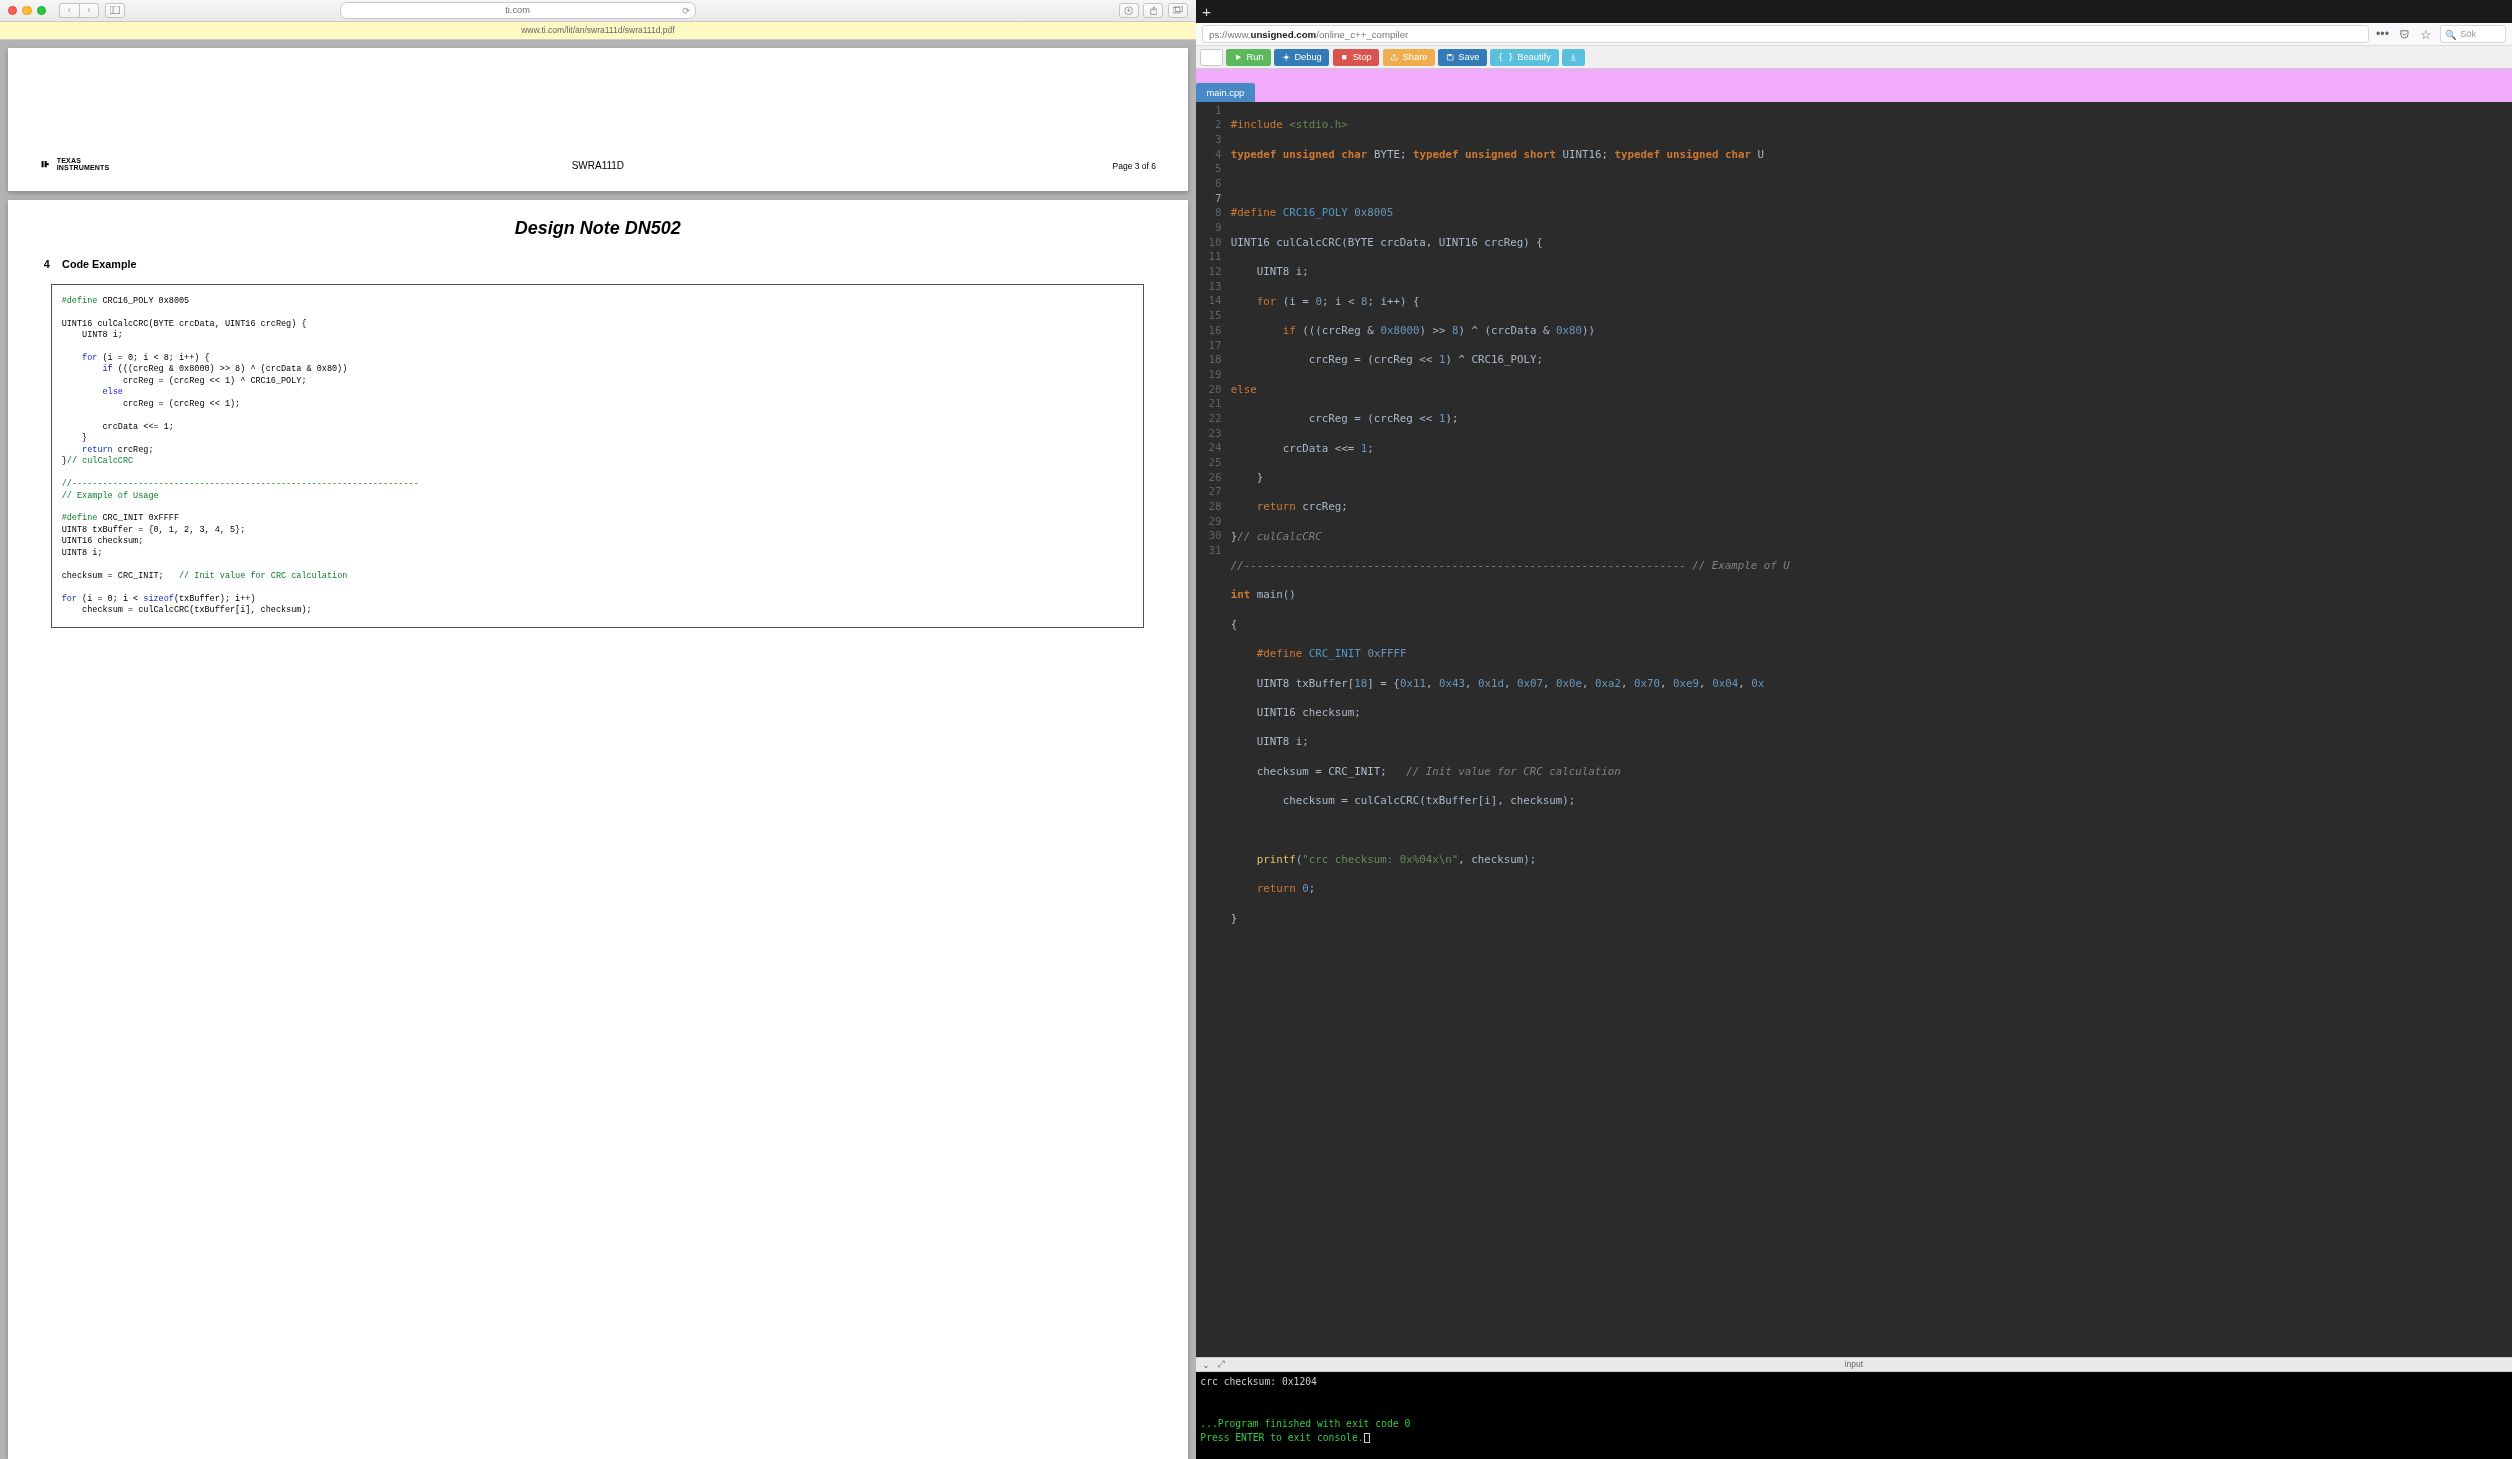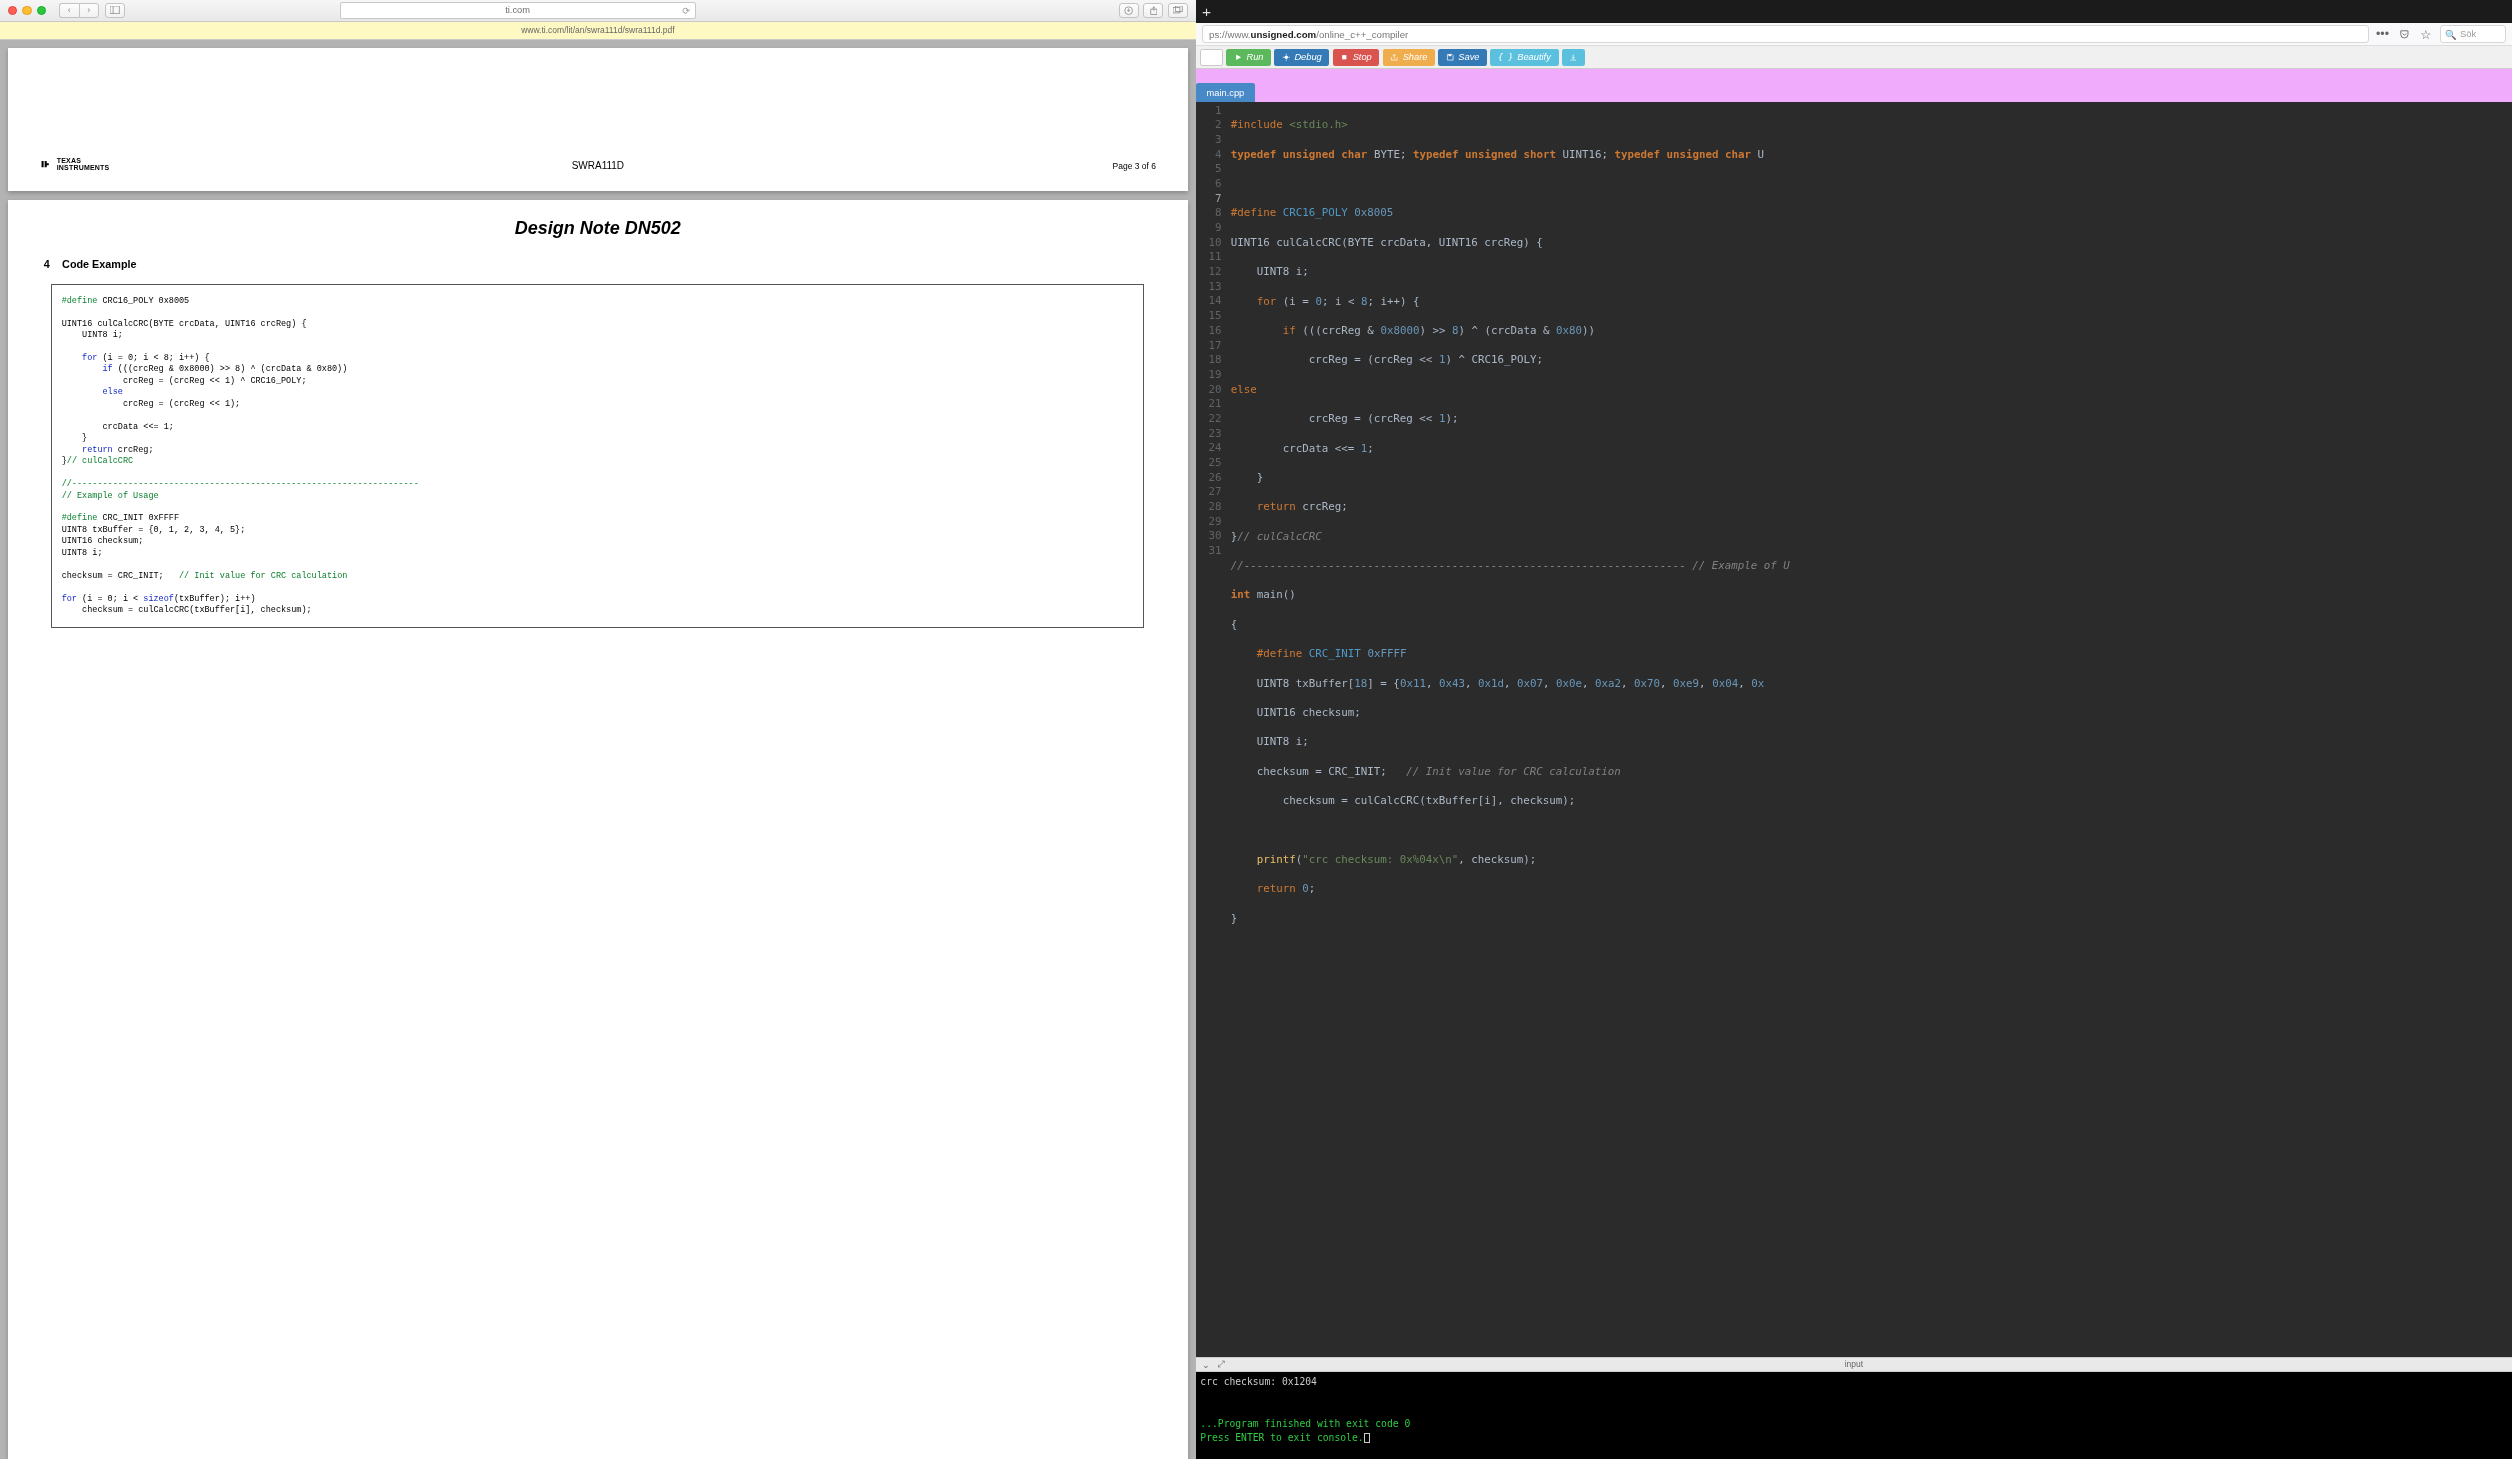--- a/index.html
+++ b/index.html
@@ -11,21 +11,21 @@
     
     .safari-toolbar { height: 21.6px; background: linear-gradient(#f6f6f6,#e8e8e8); border-bottom: 0.8px solid #c9c9c9; display: flex; align-items: center; gap: 6.2px; padding: 0 7.7px; }
     .traffic { display: flex; gap: 5.4px; margin-right: 6.2px; }
     .dot { width: 9.3px; height: 9.3px; border-radius: 50%; }
     .dot.red { background:#ff5f56;border:0.8px solid #e0443e;}
     .dot.yellow { background:#ffbd2e;border:0.8px solid #dea123;}
     .dot.green { background:#27c93f;border:0.8px solid #1aab29;}
     .sf-btn { width: 20px; height: 15.5px; border: 0.8px solid #c3c3c3; background: linear-gradient(#fdfdfd,#f1f1f1); border-radius: 3.1px; display:flex;align-items:center;justify-content:center;color:#888;font-size:9.3px; }
     .sf-btn.group-l{border-radius:3.1px 0 0 3.1px;border-right:none;}
     .sf-btn.group-r{border-radius:0 3.1px 3.1px 0;}
-    .sf-url { flex:1; height:17px; max-width:356px; margin:0 auto; border:0.8px solid #c8c8c8; border-radius:2px; background:#fff; display:flex; align-items:center; justify-content:center; font-size:9.3px; color:#6e6e6e; position:relative;}
+    .sf-url { flex:1; height:17px; max-width:356px; margin:0 auto; border:0.8px solid #c8c8c8; border-radius:7px; background:#fff; display:flex; align-items:center; justify-content:center; font-size:9.3px; color:#6e6e6e; position:relative;}
     .sf-url .reload { position:absolute; right:4.6px; color:#9a9a9a; font-size:9.3px;}
     .sf-right{display:flex;gap:4.6px;margin-left:auto;}
     .safari-tabbar{height:18.6px;background:#fef9c3;border-bottom:0.8px solid #c9c9c9;display:flex;align-items:center;justify-content:center;font-size:8.5px;color:#666;}
 
     
     .pdf-viewport{flex:1;overflow:hidden;background:#b3b3b3;padding:7.7px 7.7px 0;display:flex;flex-direction:column;gap:9.3px;}
     .pdf-page{background:#fff;box-shadow:0 1.5px 4.6px rgba(0,0,0,.25);width:100%;}
     .pdf-page.top{height:143px;padding:14px 32px;position:relative;}
     .pdf-logo{position:absolute;left:32px;bottom:20px;display:flex;align-items:center;gap:4.6px;font-size:7px;font-weight:bold;letter-spacing:0.2px;}
     .pdf-logo svg{width:12.4px;height:12.4px;}
@@ -43,21 +43,21 @@
     .ff-tabstrip{height:23px;background:#1b1b1b;display:flex;align-items:flex-end;}
     .ff-newtab{width:21.6px;height:21.6px;color:#ddd;font-size:15.5px;display:flex;align-items:center;justify-content:center;}
     .ff-urlbar{height:23px;background:#f9f9fb;border-bottom:0.8px solid #ddd;display:flex;align-items:center;padding:0 6.2px;gap:6.2px;}
     .ff-url-field{flex:1;height:18.6px;border:0.8px solid #d6d6d6;border-radius:3.1px;font-size:9.7px;color:#777;display:flex;align-items:center;padding:0 6.2px;background:#fff;}
     .ff-url-field b{color:#222;font-weight:600;}
     .ff-ico{width:15.5px;height:15.5px;display:flex;align-items:center;justify-content:center;color:#666;}
     .ff-search{width:66px;height:18.6px;border:0.8px solid #d6d6d6;border-radius:3.1px;font-size:9.3px;color:#9a9a9a;display:flex;align-items:center;padding:0 4.6px;gap:3.1px;background:#fff;}
 
     
     .ide-toolbar{height:23px;background:#f0f0f0;display:flex;align-items:center;gap:3.1px;padding:0 4.6px;border-bottom:0.8px solid #ccc;}
-    .ide-btn{height:17px;padding:0 7.7px;border-radius:2.3px;color:#fff;font-size:9.3px;display:flex;align-items:center;gap:3.9px;cursor:pointer;font-style:italic;}
+    .ide-btn{height:17px;padding:0 7.7px;border-radius:2.3px;color:#fff;font-size:9.3px;display:flex;align-items:center;gap:3.9px;cursor:pointer;}
     .ide-btn.file{background:#fff;border:0.8px solid #c8c8c8;color:#333;width:23px;justify-content:center;padding:0;}
     .ide-btn.run{background:#5cb85c;}
     .ide-btn.debug{background:#337ab7;}
     .ide-btn.stop{background:#d9534f;}
     .ide-btn.share{background:#f0ad4e;}
     .ide-btn.save{background:#337ab7;justify-content:space-between;}
     .ide-btn.beautify{background:#5bc0de;}
     .ide-btn.download{background:#5bc0de;width:23px;justify-content:center;padding:0;}
     .ide-btn svg{width:8.5px;height:8.5px;fill:#fff;}
 

